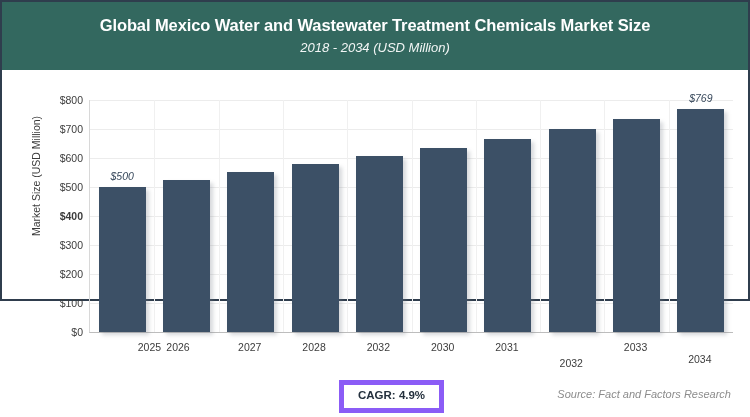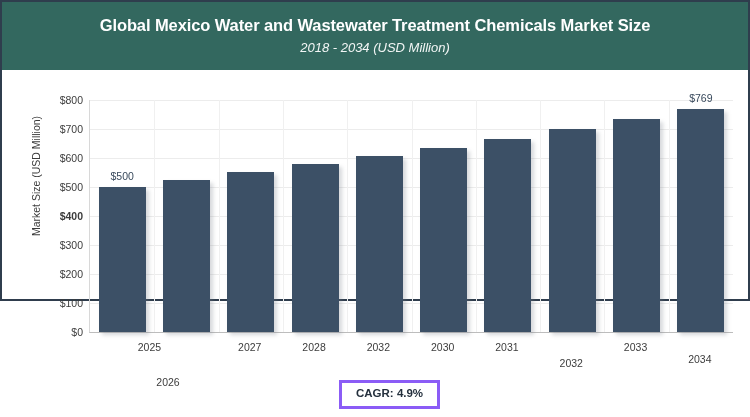--- a/index.html
+++ b/index.html
@@ -57,34 +57,34 @@
     position:absolute;width:50px;text-align:right;font-size:10.5px;color:#3c3c3c;line-height:1;
   }
 
   .bar{
     position:absolute;bottom:0;
     background:#3c5066;
     box-shadow:3px 3px 4px rgba(120,125,135,0.30);
   }
   .bar-label{
     position:absolute;font-size:10.5px;color:#38495c;text-align:center;
-    white-space:nowrap;line-height:1;
+    white-space:nowrap;line-height:1;font-style:italic;
   }
   .xlab{
     position:absolute;font-size:10.5px;color:#3c3c3c;text-align:center;
     white-space:nowrap;line-height:1;
   }
 
   .footer{
     position:absolute;left:0;top:370px;width:746px;height:43px;
   }
   .cagr-box{
     position:absolute;left:337px;top:8px;
     padding:5px 14px 6px 14px;
-    border:3px solid #8b5cf6;background:#ffffff;
+    border:5px solid #8b5cf6;background:#ffffff;
     font-size:11.5px;font-weight:bold;color:#24303d;
     line-height:1;
   }
   .source-note{
     position:absolute;right:17px;top:16px;
     font-size:11px;font-style:italic;color:#8c8c8c;white-space:nowrap;
   }
 </style>
 </head>
 <body>
@@ -135,29 +135,30 @@
         <div class="ylab" style="left: 31px; top: 199px;">$200</div>
         <div class="ylab" style="left: 31px; top: 170px;">$300</div>
         <div class="ylab" style="left: 31px; top: 141px; font-weight: bold;">$400</div>
         <div class="ylab" style="left: 31px; top: 112px;">$500</div>
         <div class="ylab" style="left: 31px; top: 83px;">$600</div>
         <div class="ylab" style="left: 31px; top: 54px;">$700</div>
         <div class="ylab" style="left: 31px; top: 25px;">$800</div>
       </div>
     <div id="xlab-wrap">
         <div class="xlab" style="left: 79.15px; width: 80px; top: 272px; text-align: right;">2025</div>
-        <div class="xlab" style="left: 126px; width: 80px; top: 272px; margin-top: 35px;">2026</div>
+        <div class="xlab" style="left: 136px; width: 80px; top: 272px;">2026</div>
         <div class="xlab" style="left: 207.75px; width: 80px; top: 272px;">2027</div>
         <div class="xlab" style="left: 272.05px; width: 80px; top: 272px;">2028</div>
         <div class="xlab" style="left: 336.35px; width: 80px; top: 272px;">2032</div>
         <div class="xlab" style="left: 400.65px; width: 80px; top: 272px;">2030</div>
         <div class="xlab" style="left: 464.95px; width: 80px; top: 272px;">2031</div>
         <div class="xlab" style="left: 529.25px; width: 80px; top: 288px;">2032</div>
         <div class="xlab" style="left: 593.55px; width: 80px; top: 272px;">2033</div>
         <div class="xlab" style="left: 657.85px; width: 80px; top: 284px;">2034</div>
       </div>
   </div>
 
   <div class="footer">
     <div class="cagr-box">CAGR: 4.9%</div>
+    <div class="source-note">Source: Fact and Factors Research</div>
   </div>
 
 </div>
 
 </body></html>

